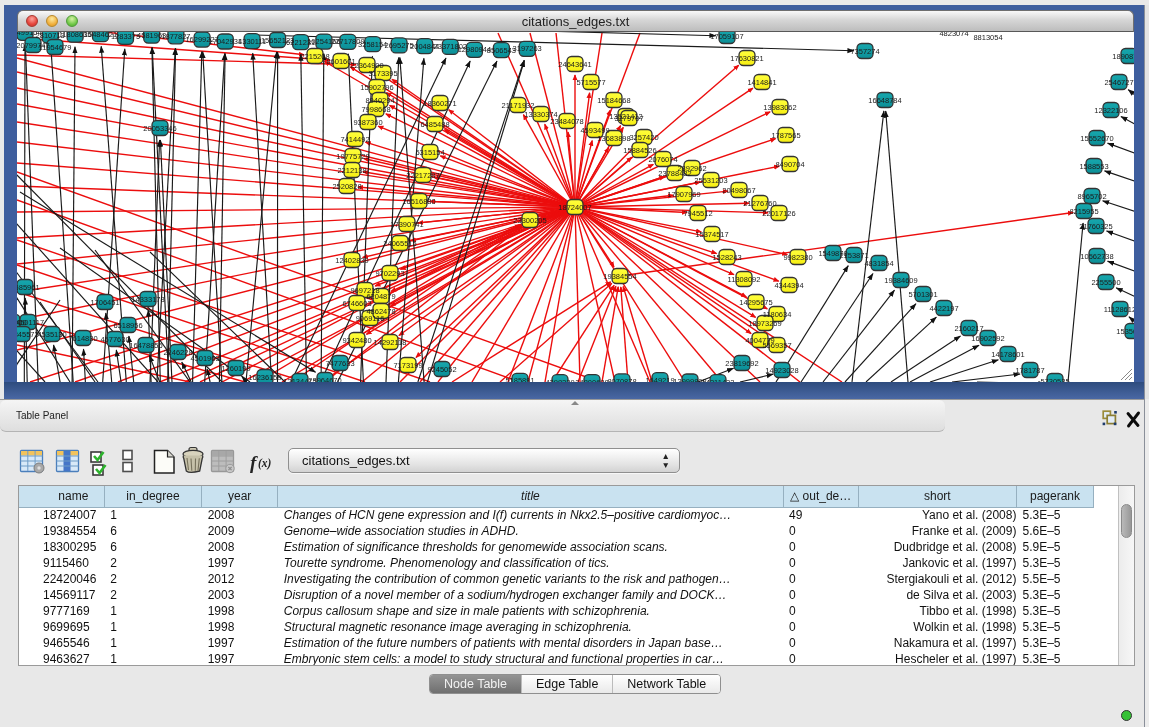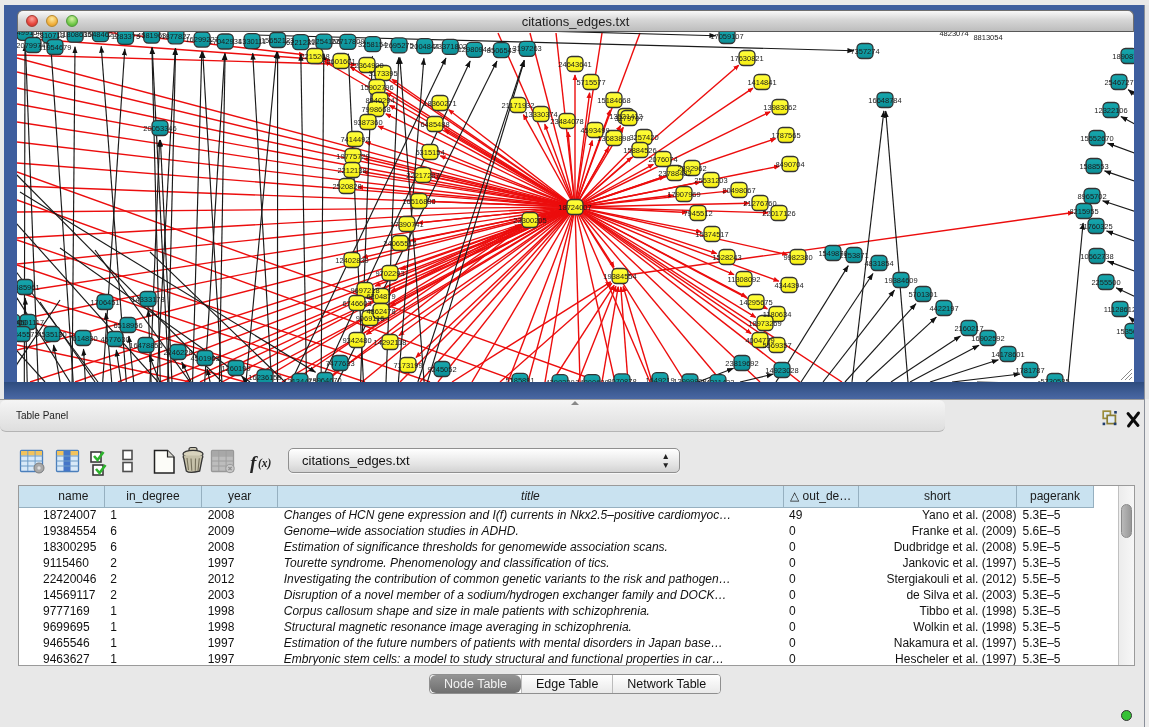--- a/index.html
+++ b/index.html
@@ -56,21 +56,21 @@
 #vscroll { position:absolute; right:0px; top:0px; width:16px; height:179px;
   background:linear-gradient(90deg,#ececec,#f7f7f7); border-left:1px solid #c0c0c0; }
 #vthumb { position:absolute; left:2px; top:18px; width:11px; height:34px;
   border-radius:6px; background:linear-gradient(90deg,#b9b9b9,#989898); border:1px solid #8a8a8a; }
 #tabs { position:absolute; left:429px; top:674px; height:20px; display:flex;
   border:1px solid #8f8f8f; border-radius:4px; overflow:hidden;
   font-size:12.5px; background:#fff; }
 #tabs div { line-height:19px; padding:0 14px; color:#111;
   background:linear-gradient(#ffffff,#e9e9e9); border-left:1px solid #bbb; }
 #tabs div:first-child { background:linear-gradient(#949494,#6f6f6f); color:#f2f2f2;
-  border-left:none;border-radius:6px; }
+  border-left:none; }
 #memline { position:absolute; right:36px; top:741px; font-size:16px; color:#222;margin-left:48px; }
 #memdot { position:absolute; left:1121px; top:710px; width:11px; height:11px;
   border-radius:50%; background:#35c135; border:1px solid #333; }
 #appright { position:absolute; left:1144px; top:399px; width:5px; height:328px;
   background:#ececec; border-left:1px solid #8a8f99; }
 </style></head>
 <body>
 <div id="app">
   <div id="bluebg"></div>
   <div id="bluebot"></div>

